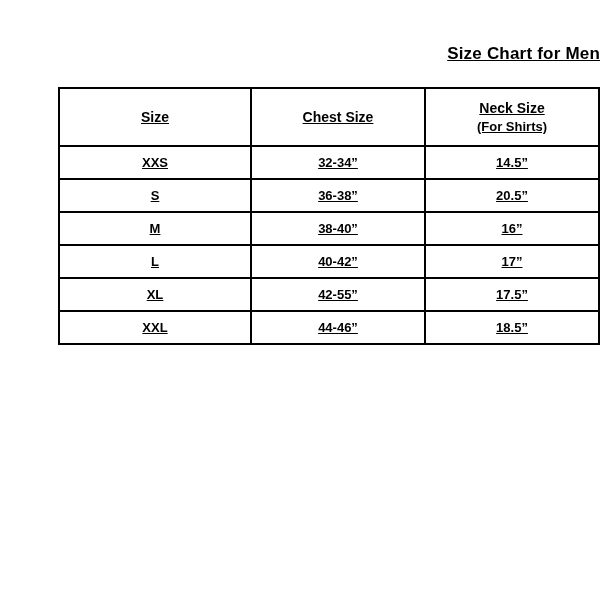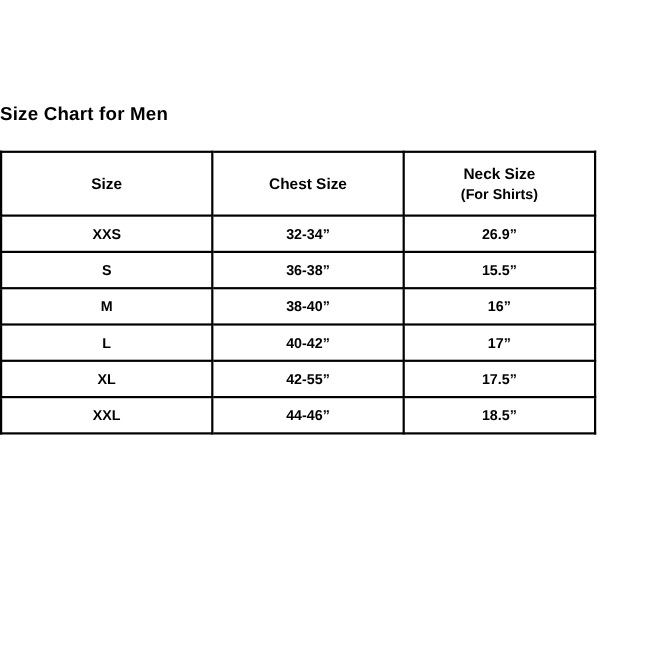--- a/index.html
+++ b/index.html
@@ -13,22 +13,23 @@
     font-family: "Liberation Sans", sans-serif;
     color: #000000;
     overflow: hidden;
   }
   .page {
     width: 600px;
     height: 600px;
     box-sizing: border-box;
     display: flex;
     flex-direction: column;
-    align-items: flex-start;
-    padding-top: 94px;
+    align-items: flex-end;
+    padding-top: 44px;
+    text-decoration: underline;
   }
   .chart-title {
     font-size: 17px;
     font-weight: bold;
     letter-spacing: 0.2px;
     margin-bottom: 23px;
     text-align: center;
     color: #000;
   }
   table.size-table {
@@ -88,26 +89,26 @@
         <th>
           <span>Neck Size</span>
           <span class="th-sub">(For Shirts)</span>
         </th>
       </tr>
     </thead>
     <tbody>
       <tr>
         <td>XXS</td>
         <td>32-34”</td>
-        <td>26.9”</td>
+        <td>14.5”</td>
       </tr>
       <tr>
         <td>S</td>
         <td>36-38”</td>
-        <td>15.5”</td>
+        <td>20.5”</td>
       </tr>
       <tr>
         <td>M</td>
         <td>38-40”</td>
         <td>16”</td>
       </tr>
       <tr>
         <td>L</td>
         <td>40-42”</td>
         <td>17”</td>

